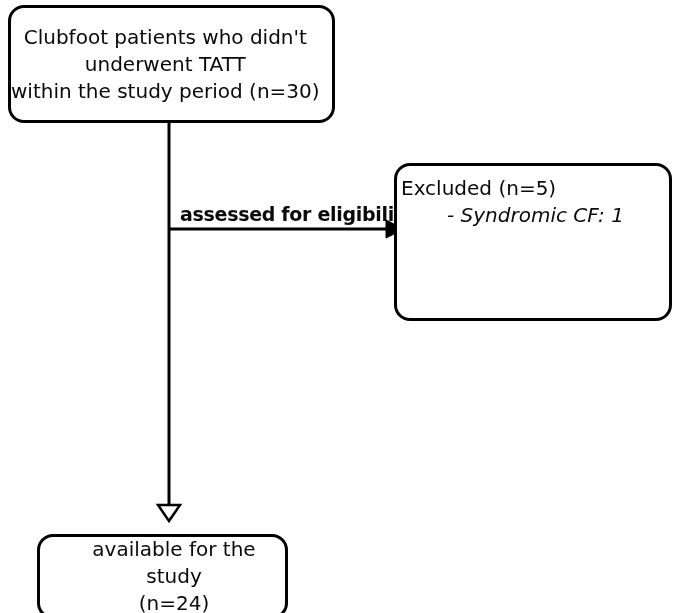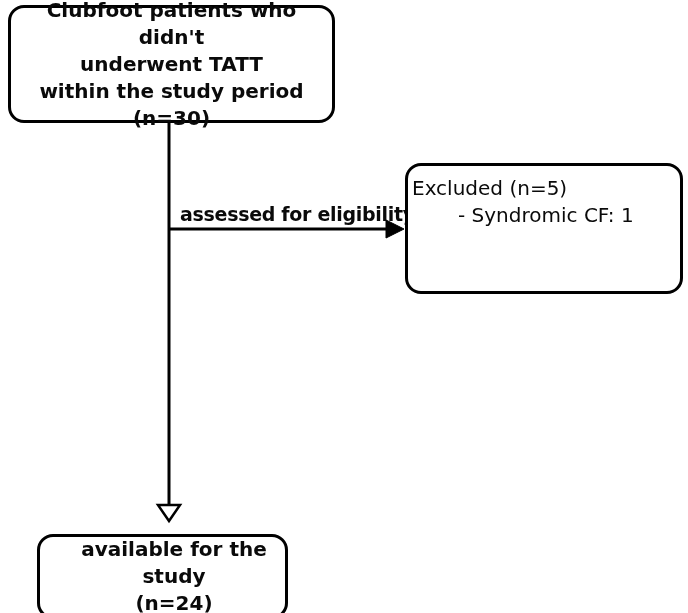--- a/index.html
+++ b/index.html
@@ -32,42 +32,42 @@
     border-radius: 16px;
     font-size: 20px;
     line-height: 27px;
     color: #0a0a0a;
   }
   .box-center {
     display: flex;
     align-items: center;
     text-align: center;
     white-space: pre-line;
-    font-weight: bold;
   }
   .top-box {
     left: 8px;
     top: 5px;
     width: 327px;
     height: 118px;
   }
   .excluded-box {
-    left: 405px;
+    left: 394px;
     top: 163px;
     width: 278px;
-    height: 131px;
+    height: 158px;
     padding: 9px 20px 9px 4px;
     text-align: left;
   }
   .excluded-title {
     white-space: nowrap;
   }
   .excluded-item {
     padding-left: 46px;
     white-space: nowrap;
+    font-style: italic;
   }
   .bottom-box {
     left: 37px;
     top: 534px;
     width: 251px;
     height: 85px;
     padding-left: 23px;
   }
   .arrow-label {
     position: absolute;

